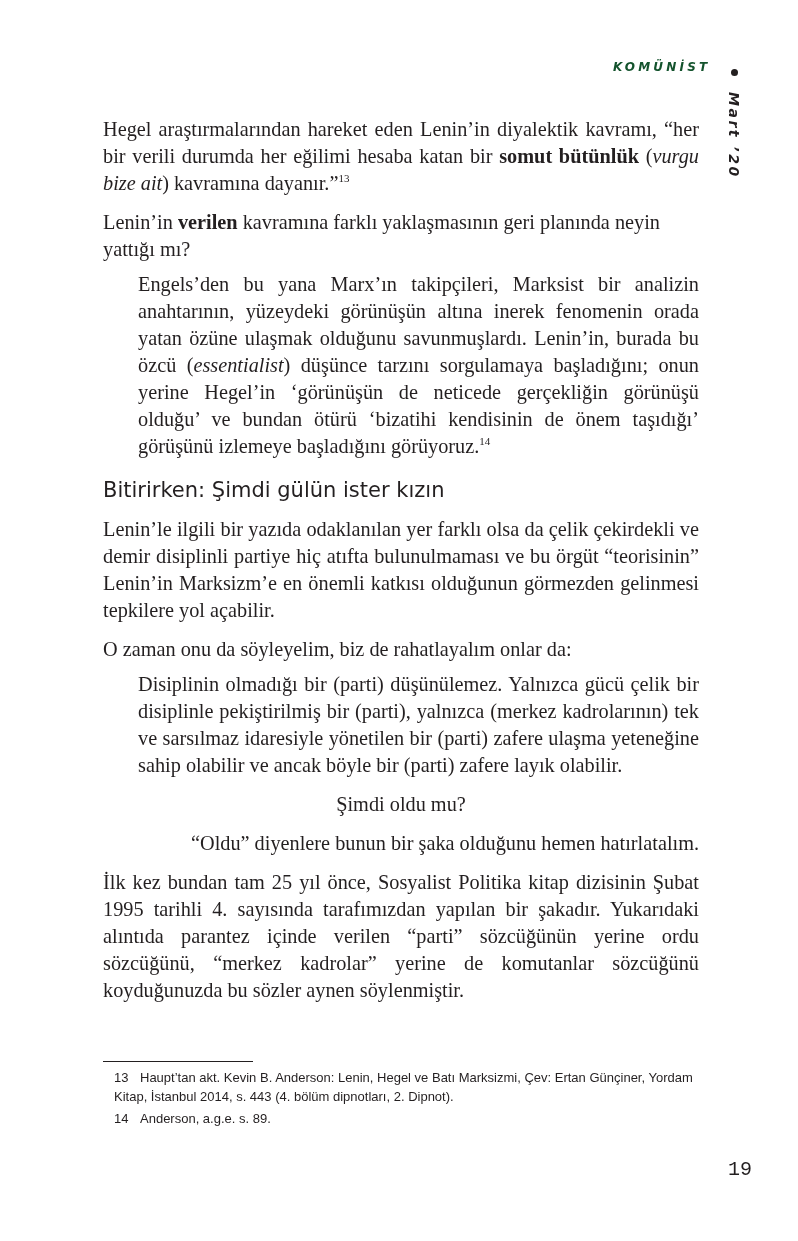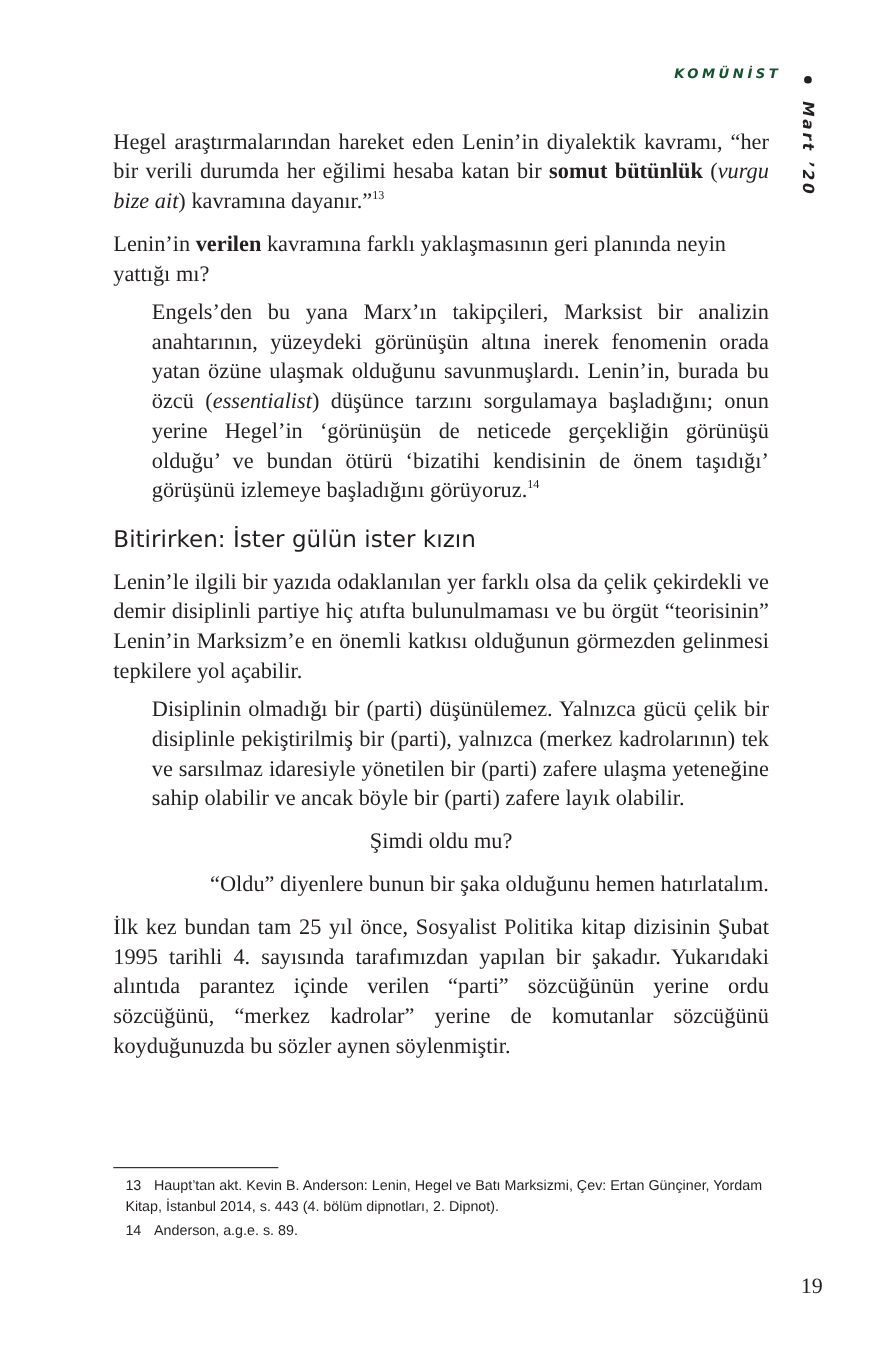--- a/index.html
+++ b/index.html
@@ -41,42 +41,43 @@
     position: absolute; left: 103px; top: 1061px; width: 150px; height: 1px; background: #231f20;
   }
   .footnotes {
     position: absolute; left: 103px; top: 1068px; width: 600px;
     font-family: "Liberation Sans", sans-serif; font-size: 13px; line-height: 19px; color: #231f20;
   }
   .footnotes p { margin: 0 0 3px 11px; }
   .fn-num { display: inline-block; width: 26px; }
   .page-number {
     position: absolute; top: 1158px; left: 728px;
-    font-family: Liberation Serif, serif; font-size: 20px; color: #231f20;
+    font-family: Liberation Mono, monospace; font-size: 20px; color: #231f20;
   }
 </style>
 </head>
 <body>
 
 <div class="header-brand">KOMÜNİST</div>
 <div class="header-dot"></div>
 <div class="header-issue">Mart ’20</div>
 
 <div class="content">
   <p><span>Hegel araştırmalarından hareket eden Lenin’in diyalektik kavramı, “her bir verili durumda her eğilimi hesaba katan bir </span><b>somut bütünlük</b><span> (</span><i>vurgu bize ait</i><span>) kavramına dayanır.”</span><sup>13</sup></p>
 
   <p style="text-align:left"><span>Lenin’in </span><b>verilen</b><span> kavramına farklı yaklaşmasının geri planında neyin yattığı mı?</span></p>
 
   <blockquote>
     <p><span>Engels’den bu yana Marx’ın takipçileri, Marksist bir analizin anahtarının, yüzeydeki görünüşün altına inerek fenomenin orada yatan özüne ulaşmak olduğunu savunmuşlardı. Lenin’in, burada bu özcü (</span><i>essentialist</i><span>) düşünce tarzını sorgulamaya başladığını; onun yerine Hegel’in ‘görünüşün de neticede gerçekliğin görünüşü olduğu’ ve bundan ötürü ‘bizatihi kendisinin de önem taşıdığı’ görüşünü izlemeye başladığını görüyoruz.</span><sup>14</sup></p>
   </blockquote>
 
-  <h2>Bitirirken: İster gülün ister kızın</h2>
+  <h2>Bitirirken: Şimdi gülün ister kızın</h2>
 
   <p>Lenin’le ilgili bir yazıda odaklanılan yer farklı olsa da çelik çekirdekli ve demir disiplinli partiye hiç atıfta bulunulmaması ve bu örgüt “teorisinin” Lenin’in Marksizm’e en önemli katkısı olduğunun görmezden gelinmesi tepkilere yol açabilir.</p>
+  <p style="text-align:left">O zaman onu da söyleyelim, biz de rahatlayalım onlar da:</p>
 
   <blockquote>
     <p>Disiplinin olmadığı bir (parti) düşünülemez. Yalnızca gücü çelik bir disiplinle pekiştirilmiş bir (parti), yalnızca (merkez kadrolarının) tek ve sarsılmaz idaresiyle yönetilen bir (parti) zafere ulaşma yeteneğine sahip olabilir ve ancak böyle bir (parti) zafere layık olabilir.</p>
   </blockquote>
 
   <p style="text-align:center">Şimdi oldu mu?</p>
   <p style="text-align:right">“Oldu” diyenlere bunun bir şaka olduğunu hemen hatırlatalım.</p>
   <p>İlk kez bundan tam 25 yıl önce, Sosyalist Politika kitap dizisinin Şubat 1995 tarihli 4. sayısında tarafımızdan yapılan bir şakadır. Yukarıdaki alıntıda parantez içinde verilen “parti” sözcüğünün yerine ordu sözcüğünü, “merkez kadrolar” yerine de komutanlar sözcüğünü koyduğunuzda bu sözler aynen söylenmiştir.</p>
 </div>
 

